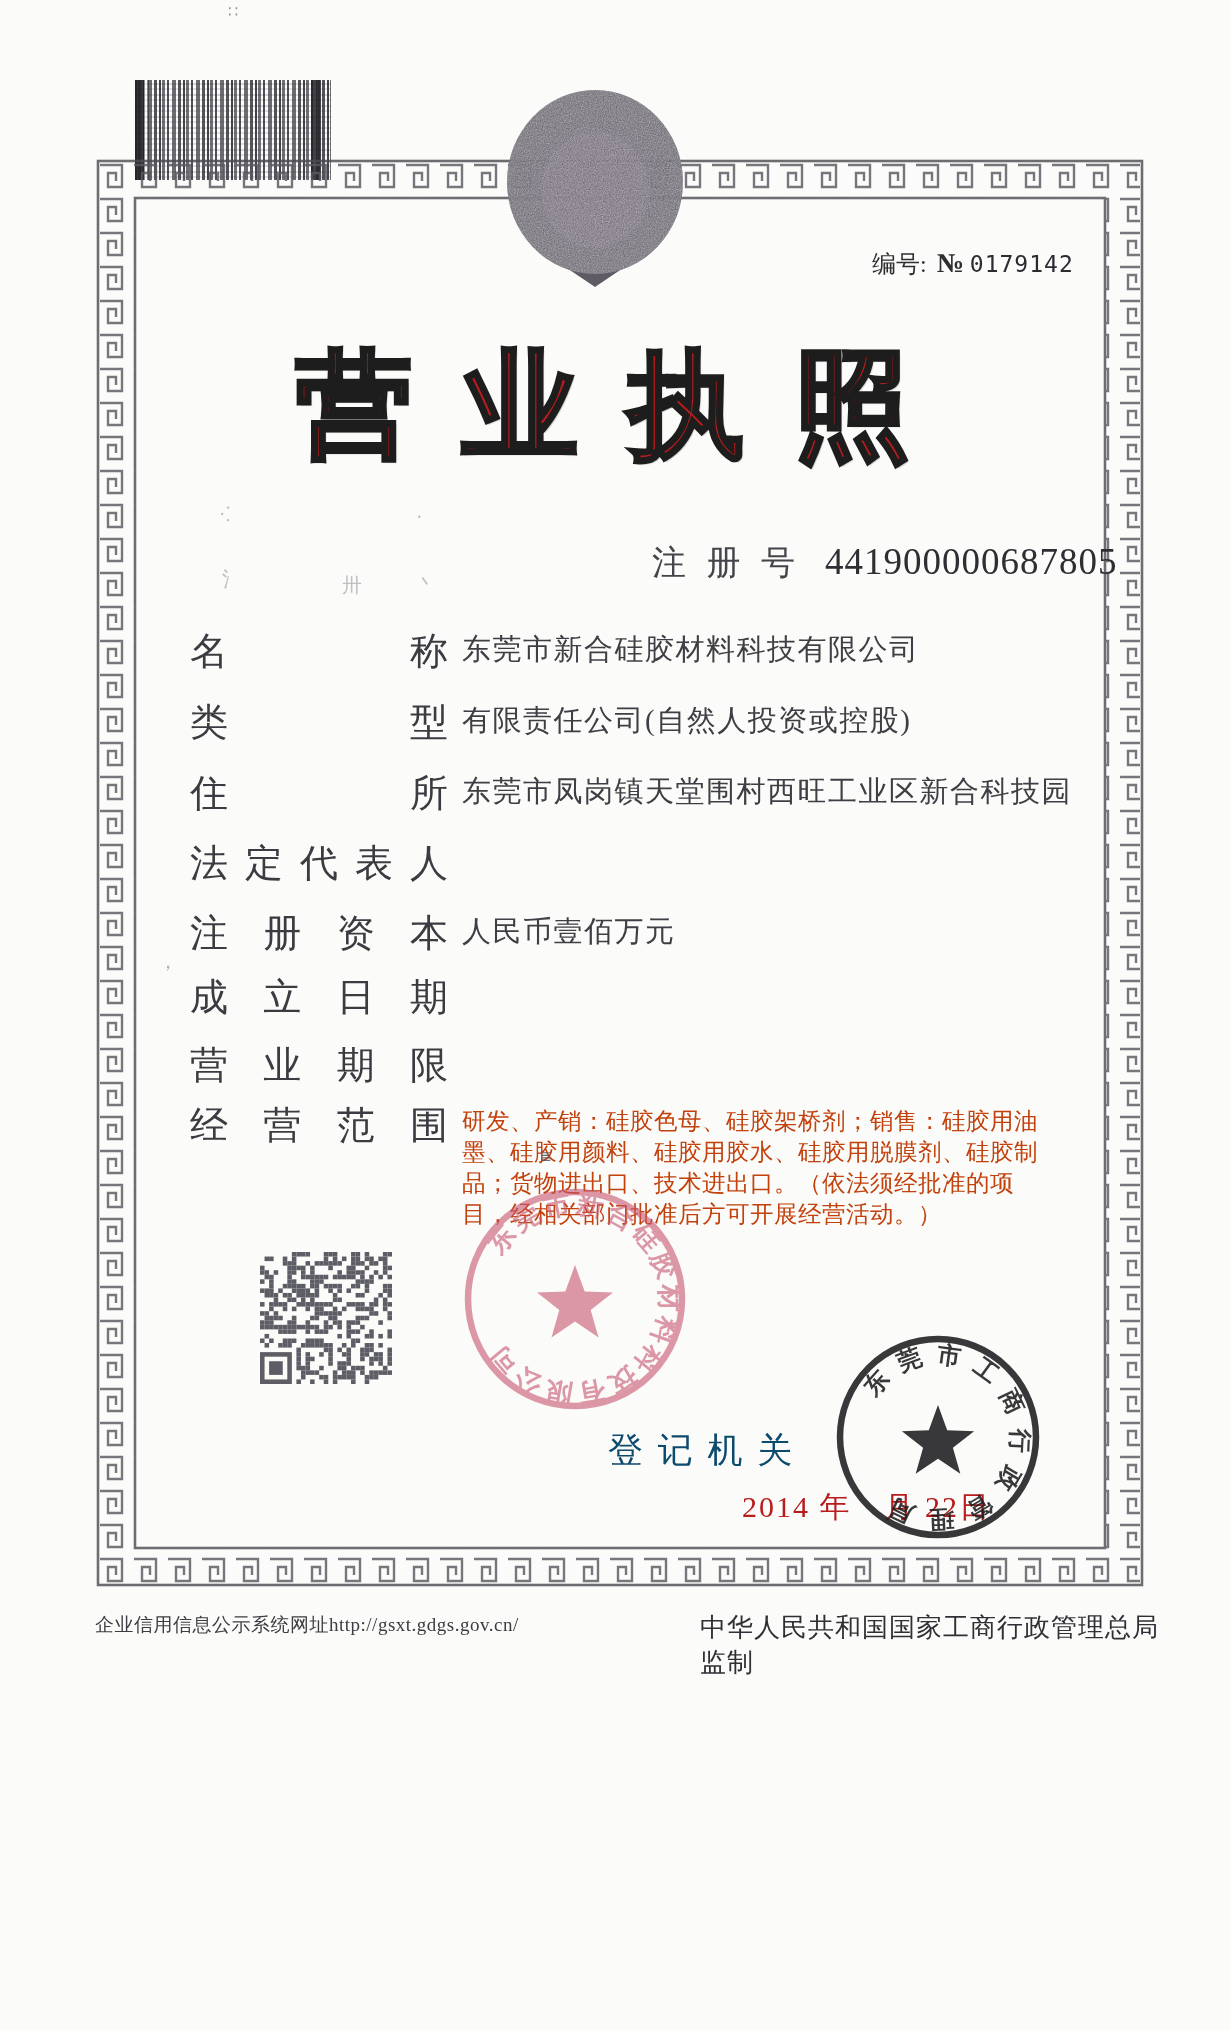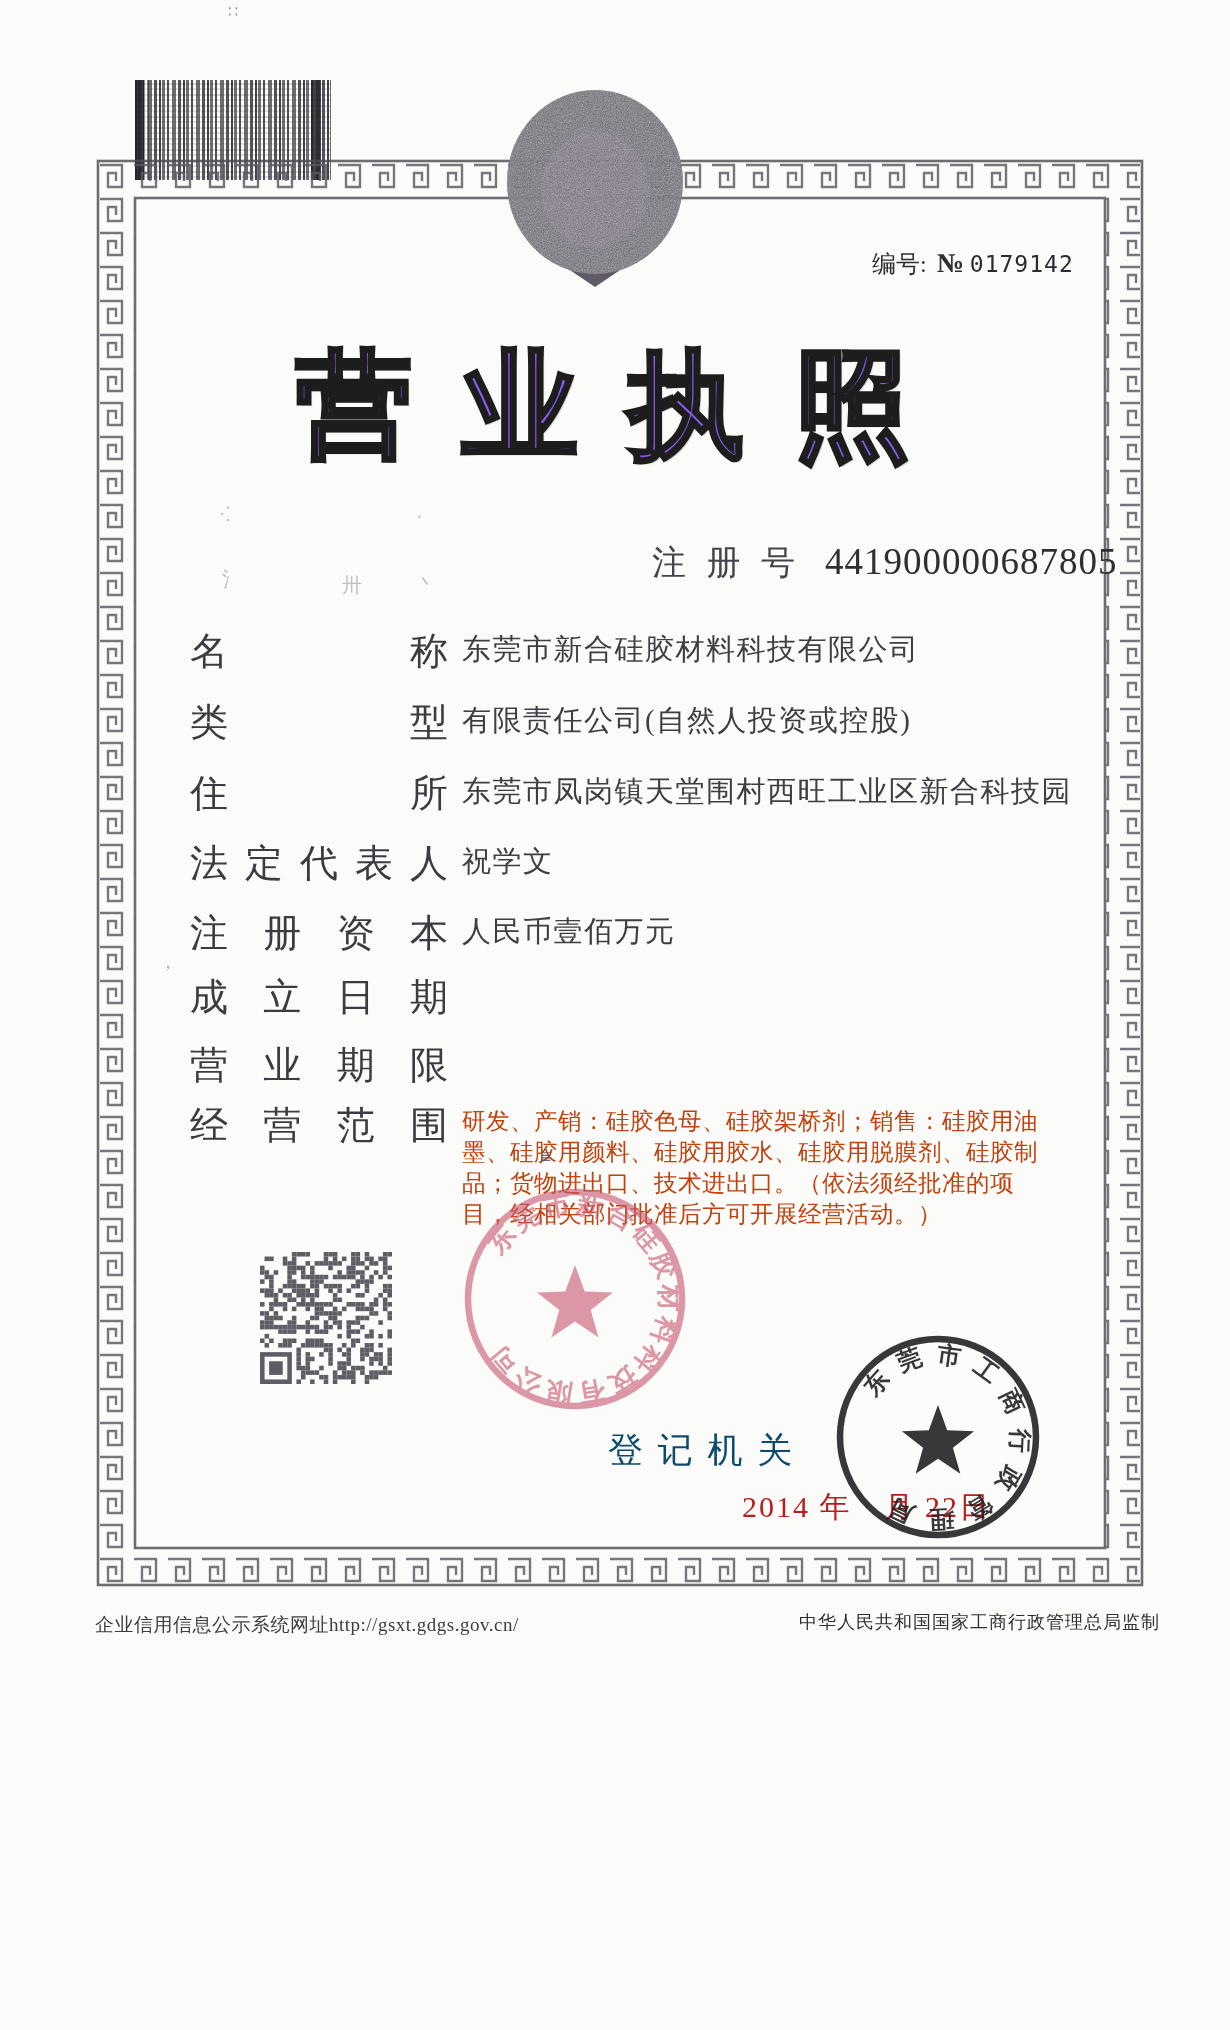--- a/index.html
+++ b/index.html
@@ -26,21 +26,21 @@
   .emblem{left:500px;top:86px;width:190px;height:202px;z-index:3;filter:blur(.4px);}
 
   
   .serial{left:840px;top:248px;width:220px;font-size:24px;color:#2e2e33;white-space:nowrap;margin-left:32px;}
   .serial .no{font-family:"Liberation Serif",serif;font-weight:bold;font-size:27px;padding:0 6px 0 10px;}
   .serial .digits{font-family:"DejaVu Sans Mono","Liberation Mono",monospace;font-size:23px;letter-spacing:1px;color:#2b2b31;}
 
   
   .title{
     left:296px;top:338px;margin:0;font-size:116px;line-height:1.18;font-weight:900;
-    letter-spacing:50px;color:#8b5cf6;-webkit-text-stroke:3.5px #1d1d1d;
+    letter-spacing:50px;color:#b91c1c;-webkit-text-stroke:3.5px #1d1d1d;
     white-space:nowrap;text-shadow:2px 2px 1px rgba(40,40,40,.25);
     font-family:"Liberation Serif","DejaVu Serif",serif;
   }
 
   
   .regline{left:652px;top:540px;font-size:34px;color:#3a3a40;white-space:nowrap;}
   .regline .lbl{letter-spacing:6px;margin-right:24px;color:#44444b;}
   .regline .val{font-size:37px;letter-spacing:1px;color:#2e2e34;}
 
   
@@ -62,21 +62,21 @@
   
   .seal-red{left:455px;top:1179px;filter:blur(.5px);z-index:4;}
   .seal-black{left:828px;top:1327px;filter:blur(.3px);z-index:4;}
 
   
   .registrar{left:608px;top:1427px;font-size:35px;letter-spacing:3px;color:#0c4a6e;white-space:nowrap;}
   .issue-date{left:742px;top:1487px;font-size:30px;letter-spacing:2px;color:#b91c1c;white-space:nowrap;}
 
   
   .footer-left{left:95px;top:1612px;font-size:19px;color:#3c3c42;letter-spacing:.5px;}
-  .footer-right{left:700px;top:1610px;width:460px;text-align:right;font-size:18px;color:#2f2f35;letter-spacing:1px;font-weight:500;}
+  .footer-right{left:700px;top:1610px;width:460px;font-size:26px;color:#2f2f35;letter-spacing:1px;font-weight:500;}
 
   
   .ghost{color:#90909a;opacity:.55;font-size:20px;filter:blur(.6px);}
   .g1{left:220px;top:500px;} .g2{left:416px;top:506px;}
   .g3{left:222px;top:566px;} .g4{left:342px;top:572px;}
   .g5{left:416px;top:570px;} .g6{left:158px;top:948px;opacity:.7;}
   .g7{left:540px;top:1148px;color:#55555e;opacity:.85;font-size:14px;filter:none;letter-spacing:1px;}
   .g8{left:228px;top:2px;color:#6a6a74;opacity:.7;filter:none;font-size:16px;}
 </style>
 </head>
@@ -150,21 +150,20 @@
     <div class="fvalue" style="width:620px">东莞市凤岗镇天堂围村西旺工业区新合科技园</div>
   </div>
   <div class="abs row" style="top:838px">
     <div class="flabel char-justify">
         <span>法</span>
         <span>定</span>
         <span>代</span>
         <span>表</span>
         <span>人</span>
       </div>
-    <div class="fvalue">祝学文</div>
   </div>
   <div class="abs row" style="top:908px">
     <div class="flabel char-justify">
         <span>注</span>
         <span>册</span>
         <span>资</span>
         <span>本</span>
       </div>
     <div class="fvalue">人民币壹佰万元</div>
   </div>

